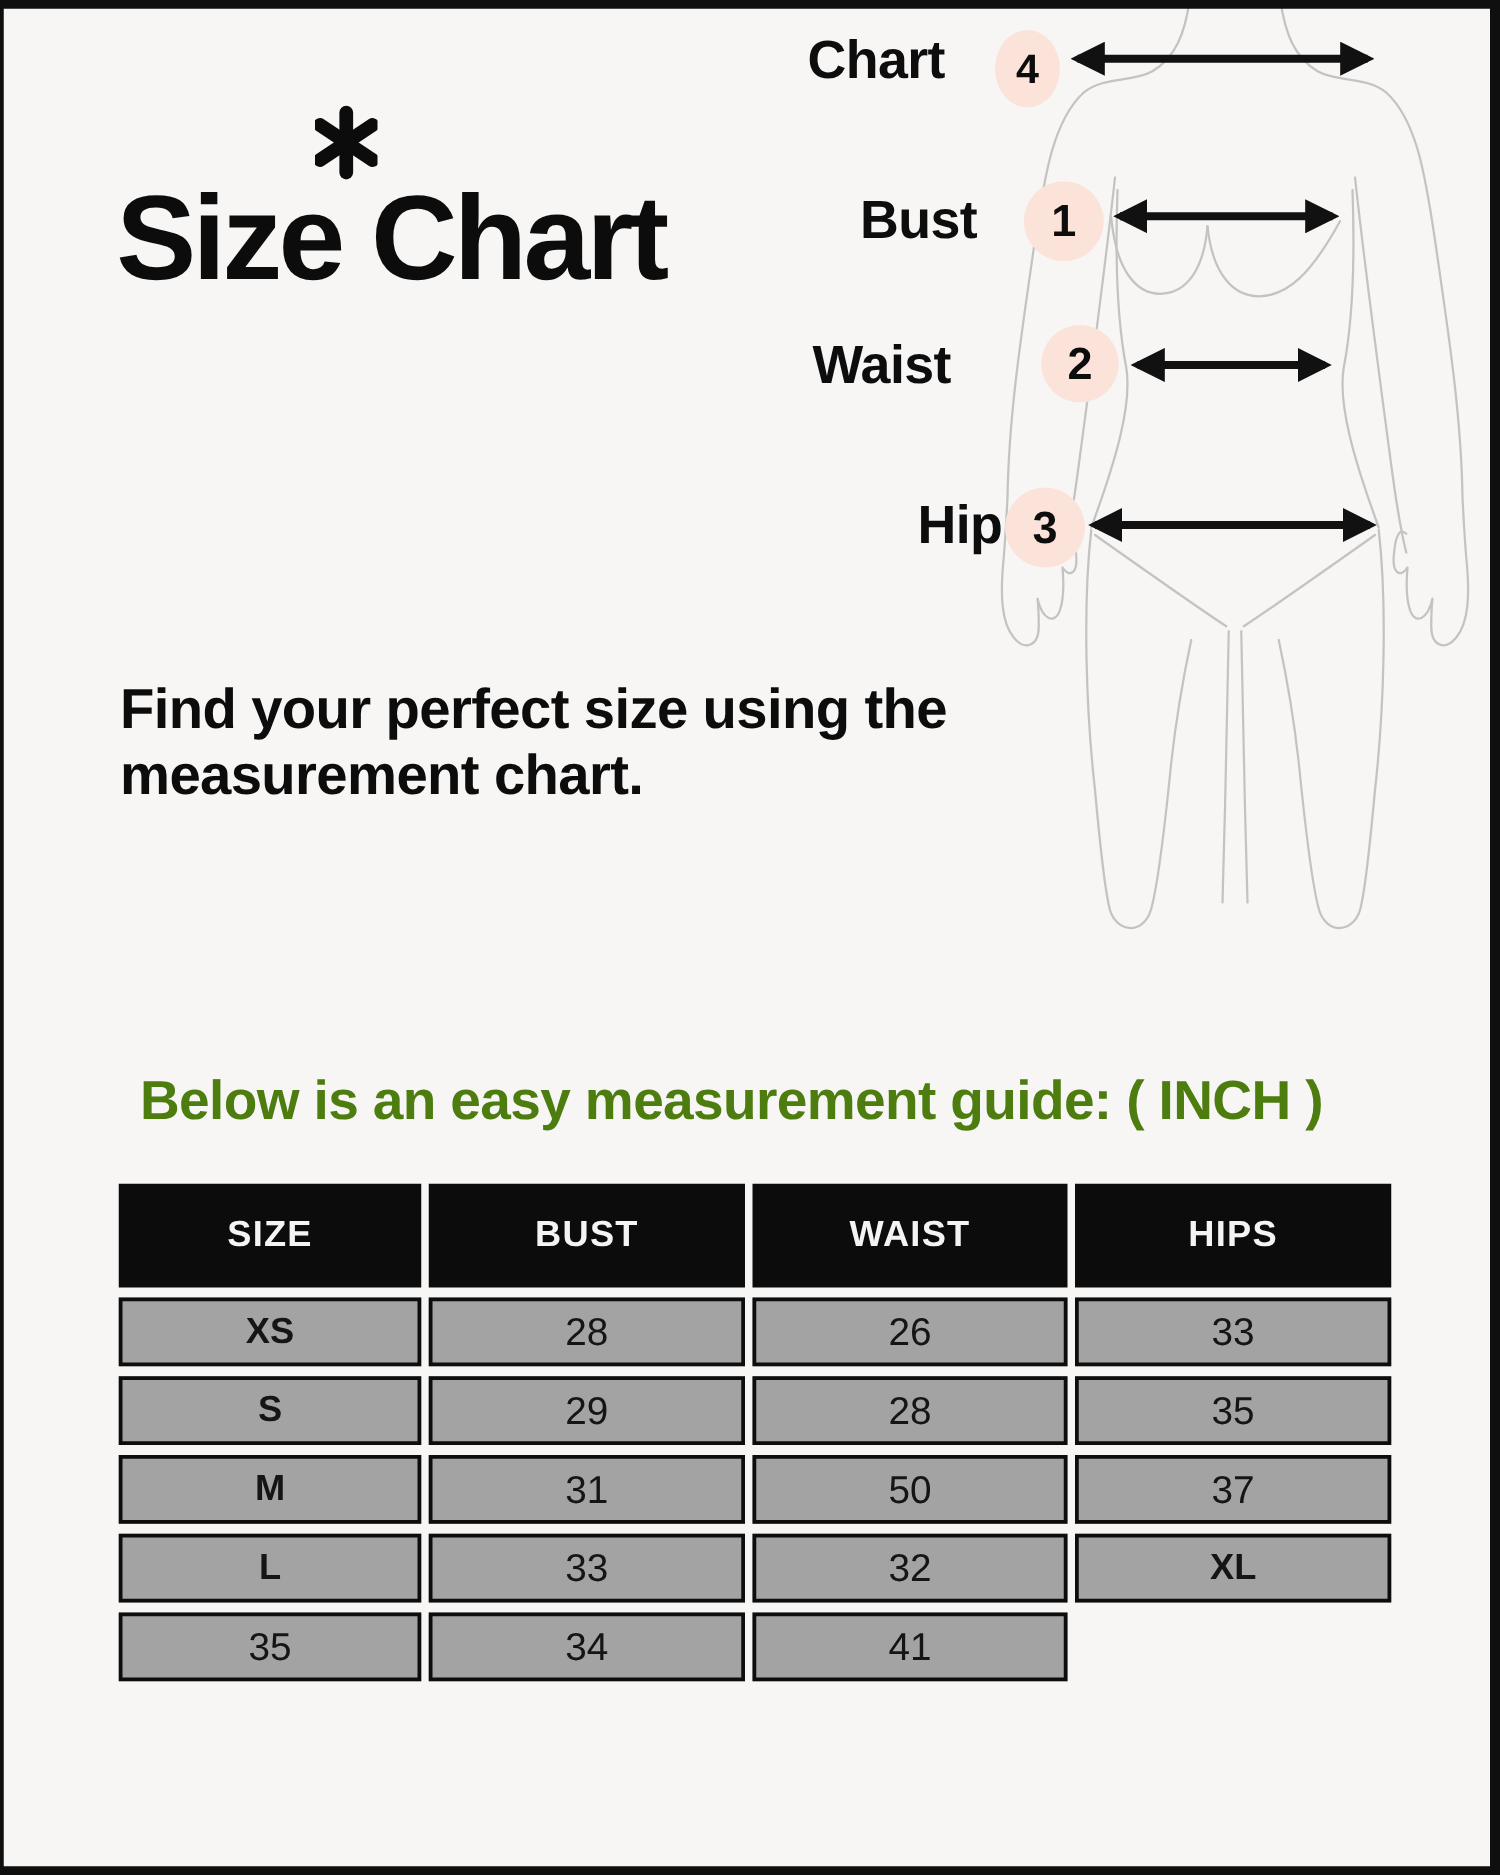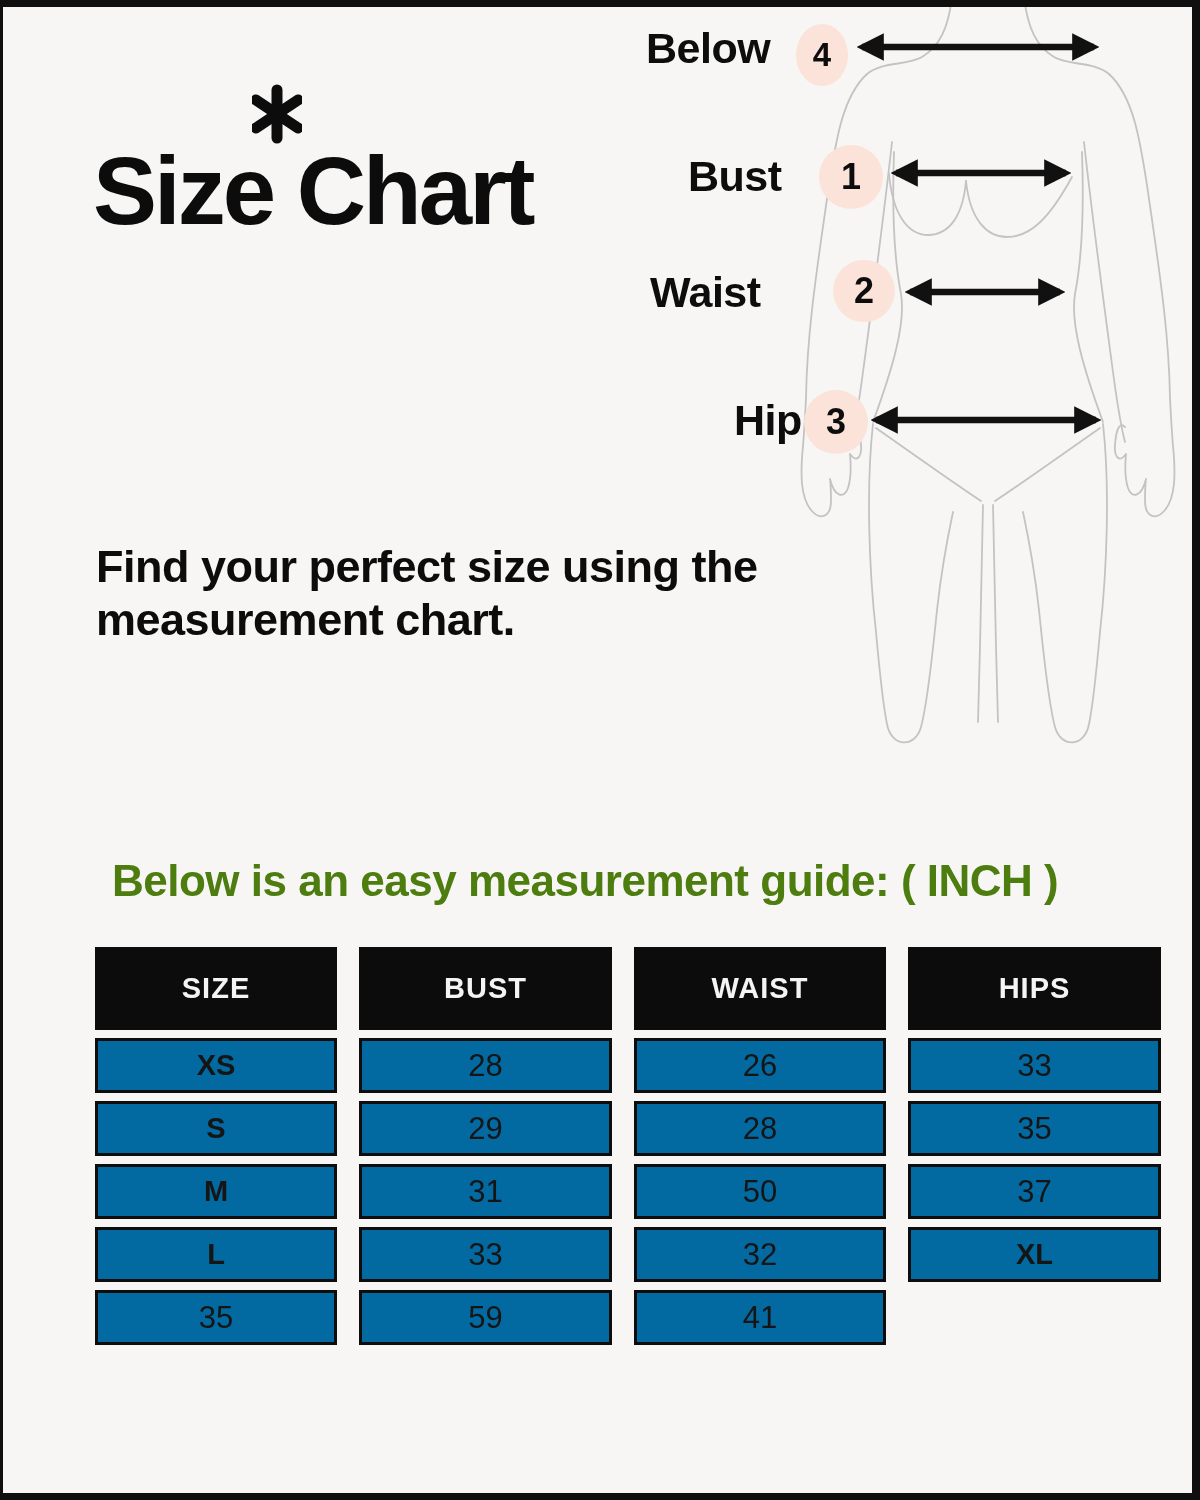--- a/index.html
+++ b/index.html
@@ -51,29 +51,29 @@
     position:absolute; left:96px; top:840px; margin:16px;
     font-size:44px; font-weight:bold; letter-spacing:-0.5px;
     color:#4d7c0f; white-space:nowrap;
   }
   .size-table {
     position:absolute; left:95px; top:947px; width:1018px;
     display:grid;
     grid-template-columns:242px 253px 252px 253px;
     grid-template-rows:83px;
     grid-auto-rows:55px;
-    gap:8px 22px;
+    gap:8px 6px;
   }
   .th {
     background:#0c0c0c; color:#f4f4f4;
     display:flex; align-items:center; justify-content:center;
     font-weight:bold; font-size:29px; letter-spacing:1px;
   }
   .td {
-    background:#0369a1; border:3px solid #0d0d0d;
+    background:#a3a3a3; border:3px solid #0d0d0d;
     display:flex; align-items:center; justify-content:center;
     font-size:31px; color:#151515;
   }
   .td.size-col { font-weight:bold; font-size:29px; }
 </style>
 </head>
 <body>
 
 <div class="page">
 
@@ -121,21 +121,21 @@
     </g>
 
     <g stroke="#111111" stroke-width="6.5">
       <line x1="82" y1="47" x2="314" y2="47" marker-start="url(#ah)" marker-end="url(#ah)"></line>
       <line x1="116" y1="173" x2="286" y2="173" marker-start="url(#ah)" marker-end="url(#ah)"></line>
       <line x1="130" y1="292" x2="280" y2="292" marker-start="url(#ah)" marker-end="url(#ah)"></line>
       <line x1="96" y1="420" x2="316" y2="420" marker-start="url(#ah)" marker-end="url(#ah)"></line>
     </g>
   </svg>
 
-  <div class="m-label sleeve">Below</div>
+  <div class="m-label sleeve">Chart</div>
   <div class="m-label bust">Bust</div>
   <div class="m-label waist">Waist</div>
   <div class="m-label hip">Hip</div>
 
   <div class="badge b4">4</div>
   <div class="badge b1">1</div>
   <div class="badge b2">2</div>
   <div class="badge b3">3</div>
 
   <p class="intro">
@@ -160,18 +160,18 @@
       <div class="td">35</div>
       <div class="td size-col">M</div>
       <div class="td">31</div>
       <div class="td">50</div>
       <div class="td">37</div>
       <div class="td size-col">L</div>
       <div class="td">33</div>
       <div class="td">32</div>
       <div class="td size-col">XL</div>
       <div class="td">35</div>
-      <div class="td">59</div>
+      <div class="td">34</div>
       <div class="td">41</div>
     </div>
 
   <div class="frame"></div>
 </div>
 
 </body></html>

